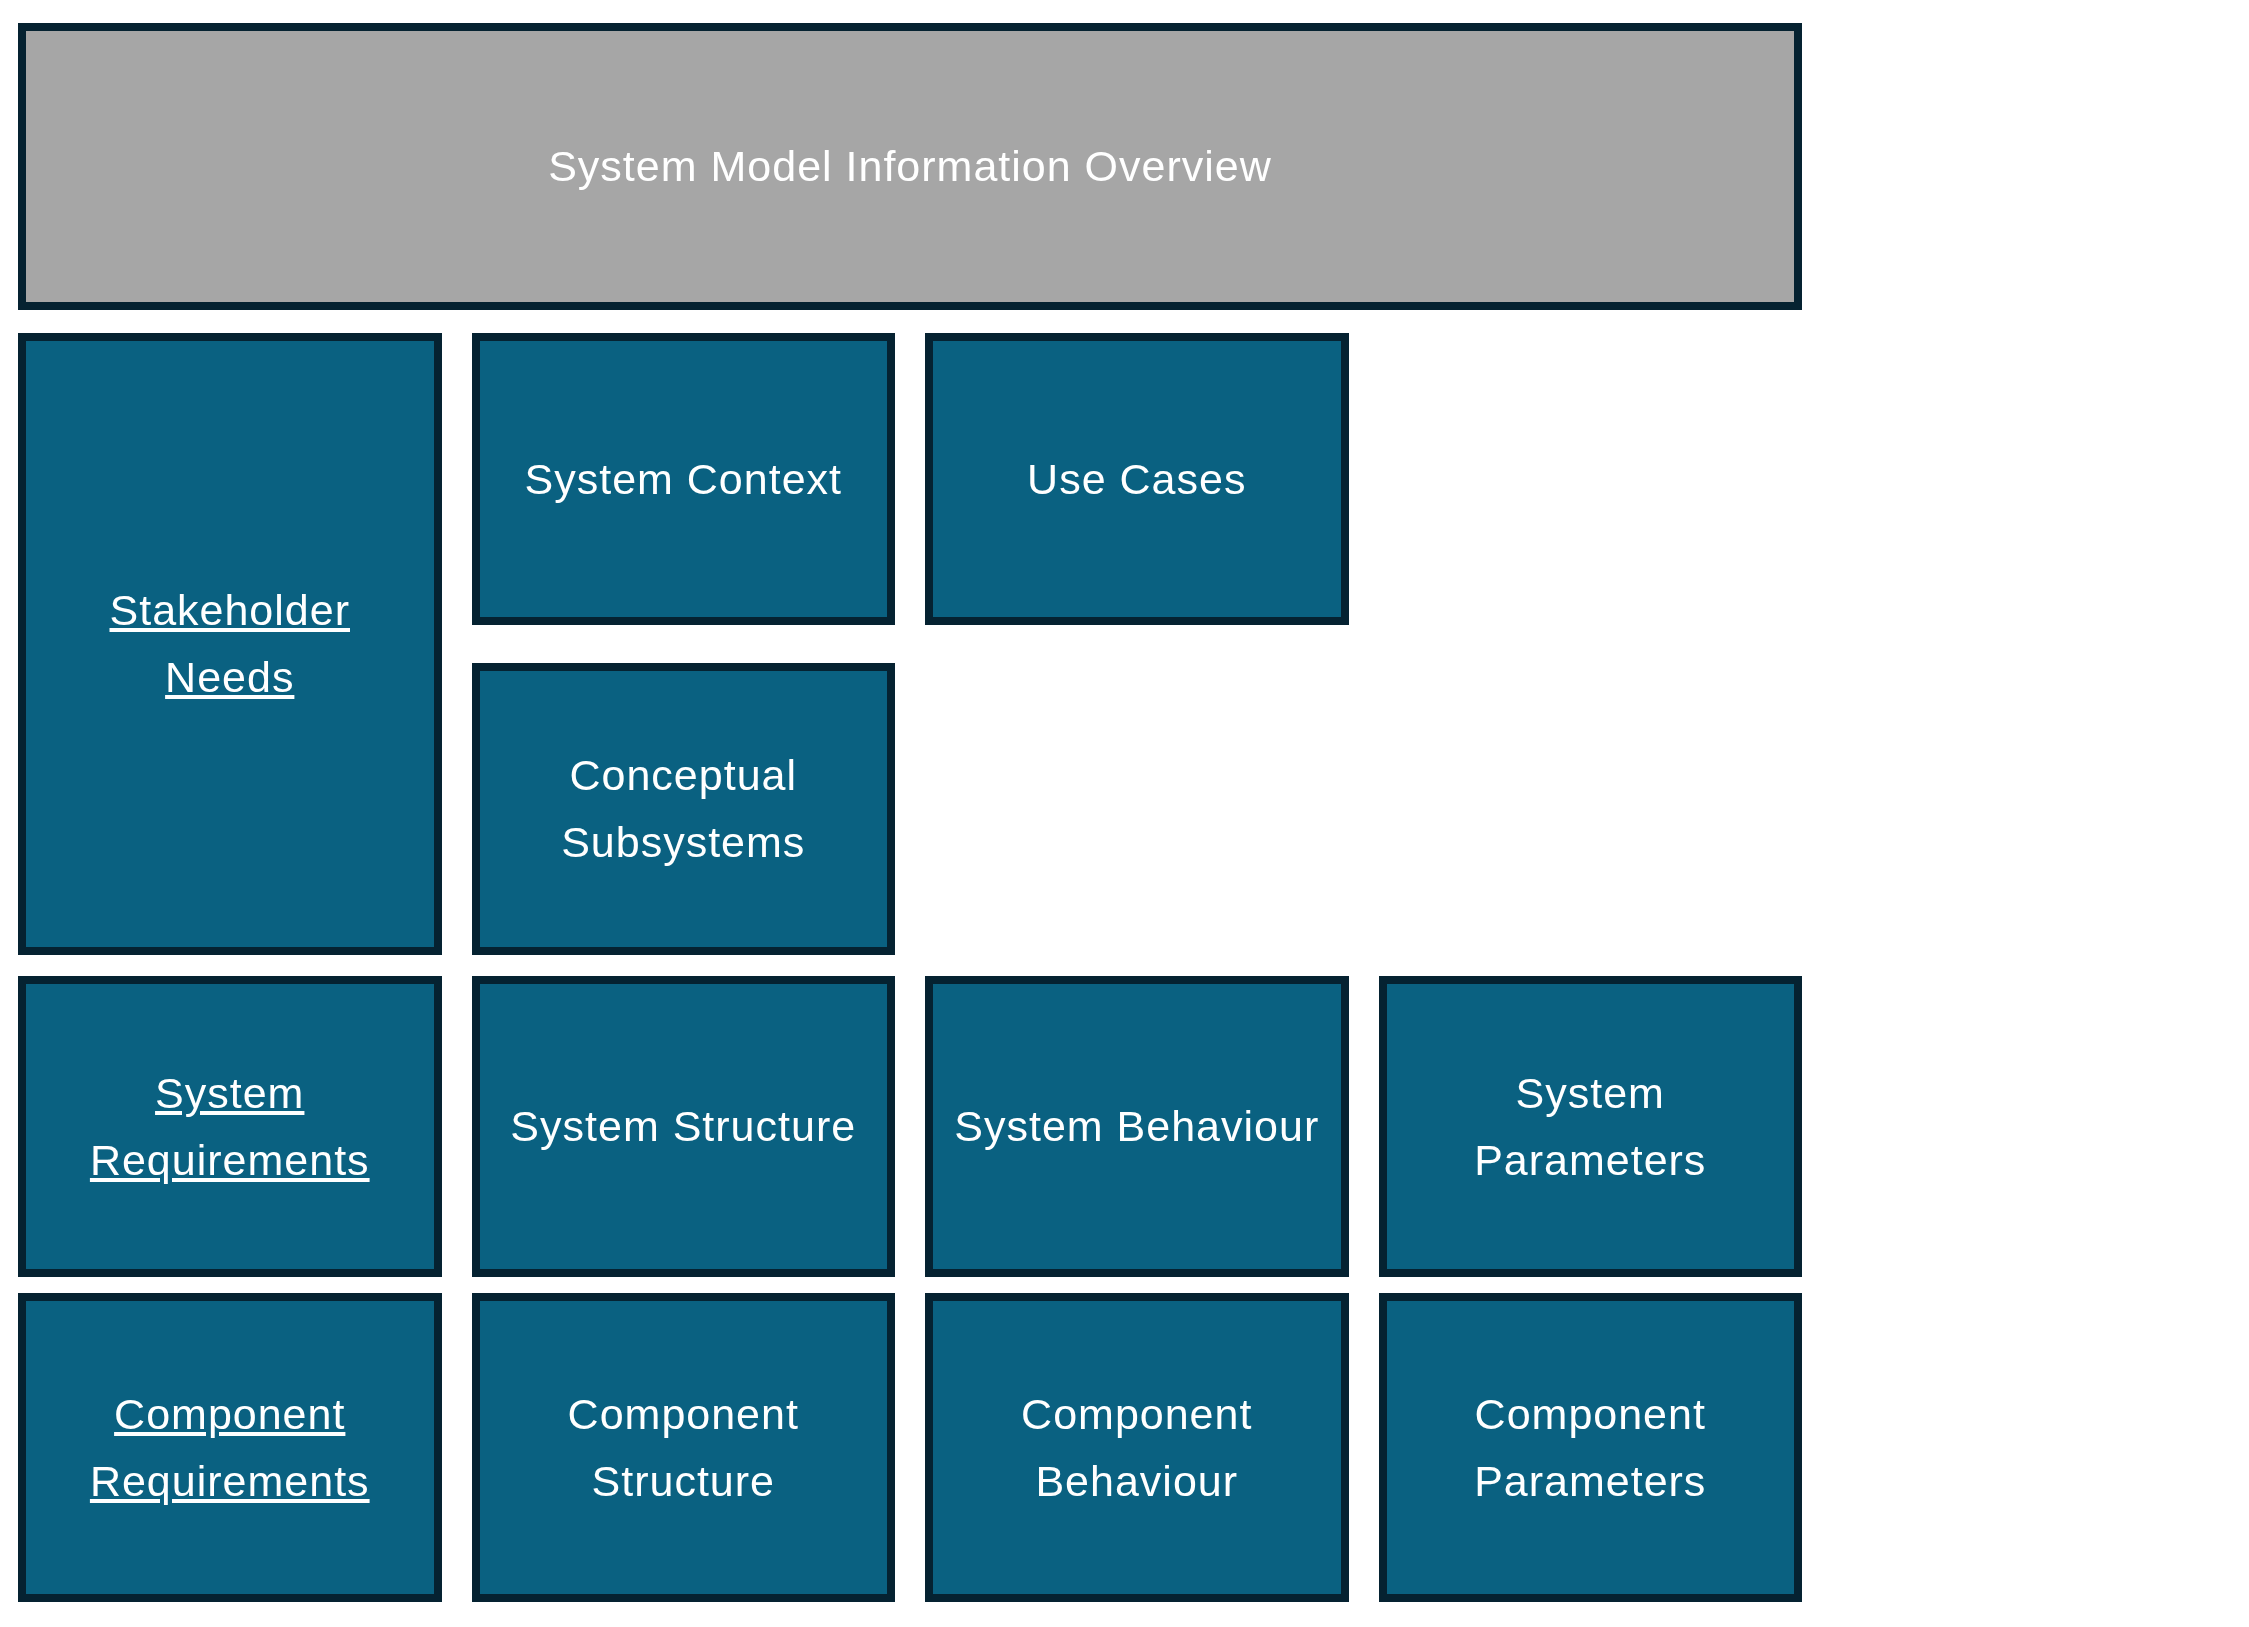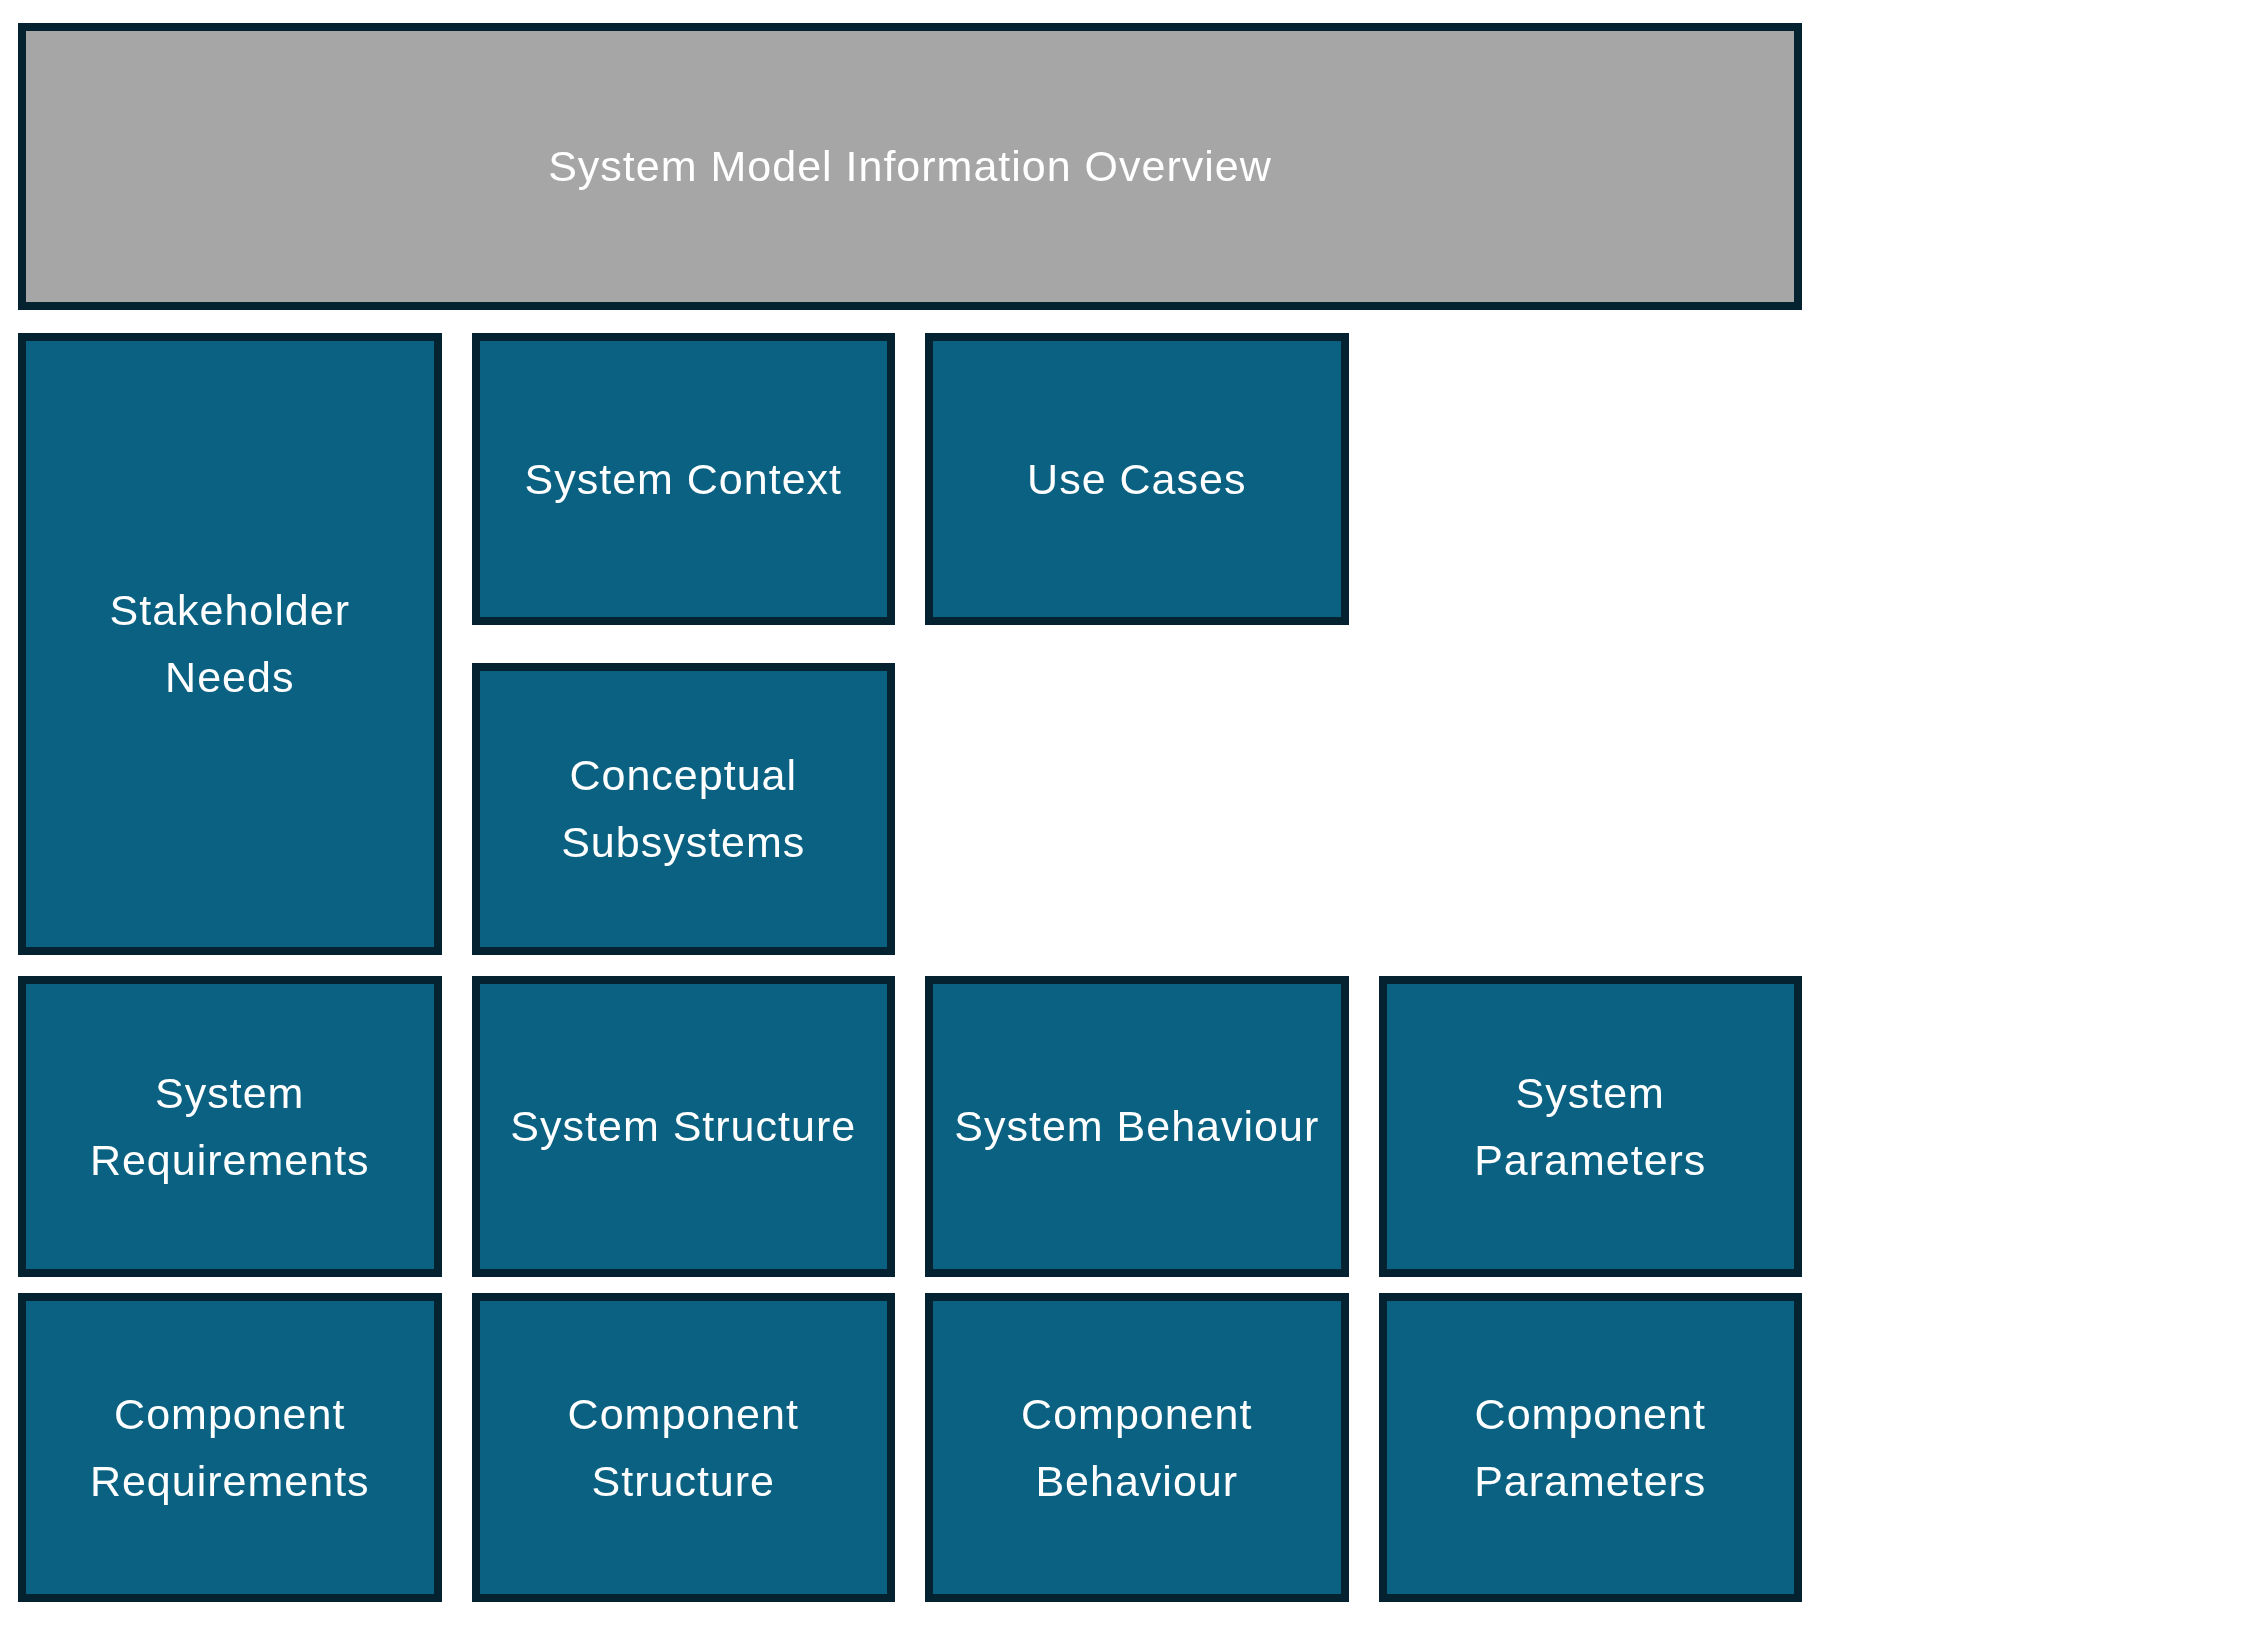--- a/index.html
+++ b/index.html
@@ -47,21 +47,21 @@
     letter-spacing: 1px;
     line-height: 1.55;
     text-align: center;
     white-space: pre-line;
     display: flex;
     align-items: center;
     justify-content: center;
     padding: 10px 8px;
   }
   
-  .c1 { grid-column: 1; }
+  .c1 { grid-column: 1; text-decoration: underline; }
   .c2 { grid-column: 2; }
   .c3 { grid-column: 3; }
   .c4 { grid-column: 4; }
   .r1 { grid-row: 1; }
   .r2 { grid-row: 3; }
   .r3 { grid-row: 5; }
   .r4 { grid-row: 7; }
   .tall { grid-row: 1 / 4; }
 </style>
 </head>

